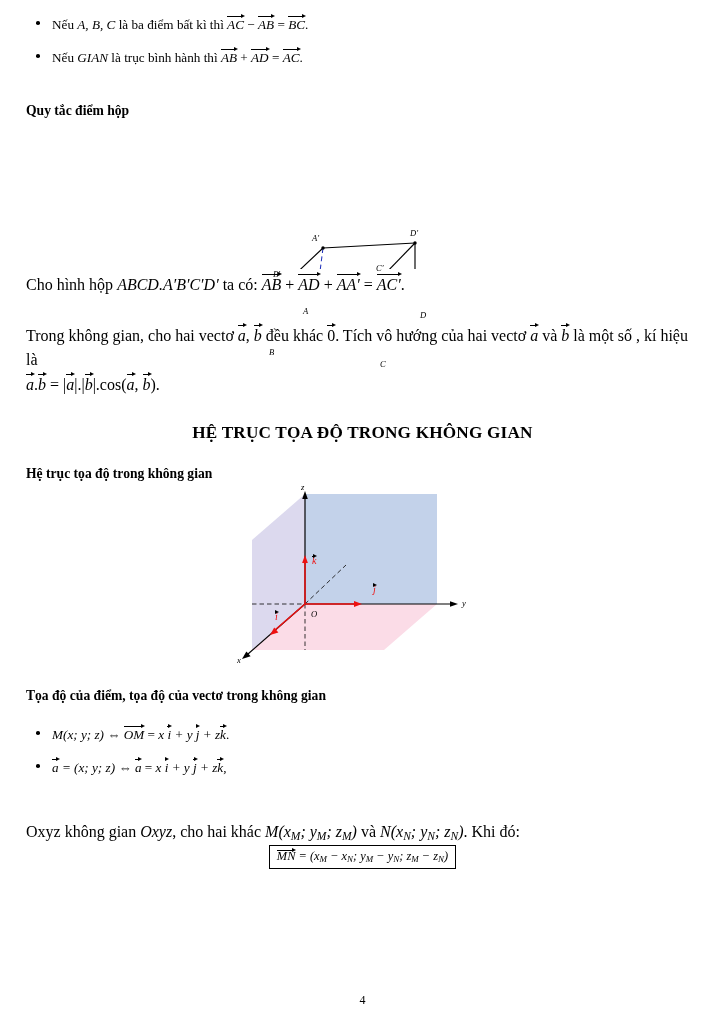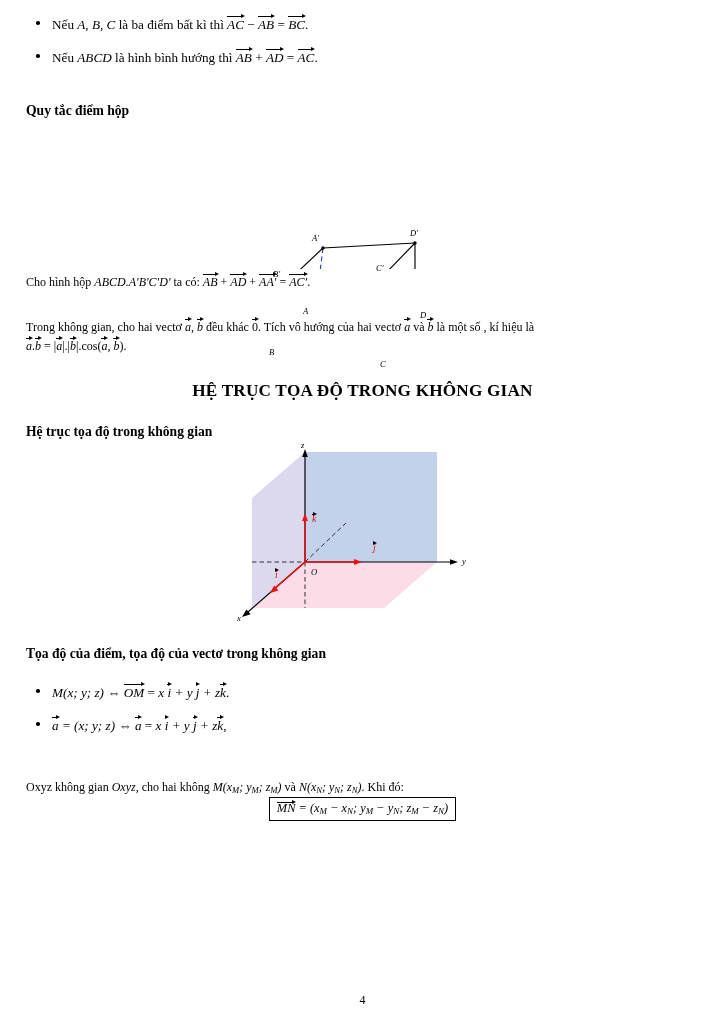--- a/index.html
+++ b/index.html
@@ -60,21 +60,21 @@
     padding: 0;
   }
   .main-title {
     text-align: center;
     font-weight: bold;
     font-size: 17.2px;
     letter-spacing: 0.2px;
     margin: 0;
   }
   .para {
-    font-size: 12px;
+    font-size: 16px;
     line-height: 1.5;
     margin: 0;
   }
 
   
   .it { font-style: italic; }
   .vecwrap {
     display: inline-block;
     position: relative;
     padding-top: 1px;
@@ -154,21 +154,21 @@
 <div class="page">
   <div class="content">
 
     <ul class="bullet-list">
       <li>
         <span class="dot"></span>
         <span>Nếu </span><span class="it">A, B, C</span><span> là ba điểm bất kì thì </span><span class="vecwrap it"><span class="bar"></span><span>AC</span></span><span> − </span><span class="vecwrap it"><span class="bar"></span><span>AB</span></span><span> = </span><span class="vecwrap it"><span class="bar"></span><span>BC</span></span><span>.</span>
       </li>
       <li>
         <span class="dot"></span>
-        <span>Nếu </span><span class="it">ABCD</span><span> là hình bình hướng thì </span><span class="vecwrap it"><span class="bar"></span><span>AB</span></span><span> + </span><span class="vecwrap it"><span class="bar"></span><span>AD</span></span><span> = </span><span class="vecwrap it"><span class="bar"></span><span>AC</span></span><span>.</span>
+        <span>Nếu </span><span class="it">GIAN</span><span> là trục bình hành thì </span><span class="vecwrap it"><span class="bar"></span><span>AB</span></span><span> + </span><span class="vecwrap it"><span class="bar"></span><span>AD</span></span><span> = </span><span class="vecwrap it"><span class="bar"></span><span>AC</span></span><span>.</span>
       </li>
     </ul>
 
     <div style="height:23px"></div>
     <div class="sec-head">Quy tắc điểm hộp</div>
 
     <div class="fig-box">
       <svg width="673" height="150" viewBox="0 0 673 150">
 
         <g stroke="#000" stroke-width="1.15" fill="none">
@@ -299,21 +299,21 @@
       </li>
       <li>
         <span class="dot"></span>
         <span class="vecwrap it"><span class="bar"></span><span>a</span></span><span class="it"> = (x; y; z)</span><span> ⇔ </span><span class="vecwrap it"><span class="bar"></span><span>a</span></span><span> = </span><span><span class="it">x </span><span class="vecwrap it"><span class="bar"></span><span>i</span></span><span class="it"> + y </span><span class="vecwrap it"><span class="bar"></span><span>j</span></span><span class="it"> + z</span><span class="vecwrap it"><span class="bar"></span><span>k</span></span></span><span>,</span>
       </li>
     </ul>
 
     <div style="height:18px"></div>
 
     <div class="para" style="margin-top:11px;">
-      <span>Oxyz không gian </span><span class="it">Oxyz</span><span>, cho hai không </span><span class="it">M(x<span class="sub">M</span>; y<span class="sub">M</span>; z<span class="sub">M</span>)</span><span> và </span><span class="it">N(x<span class="sub">N</span>; y<span class="sub">N</span>; z<span class="sub">N</span>)</span><span>. Khi đó:</span>
+      <span>Oxyz không gian </span><span class="it">Oxyz</span><span>, cho hai khác </span><span class="it">M(x<span class="sub">M</span>; y<span class="sub">M</span>; z<span class="sub">M</span>)</span><span> và </span><span class="it">N(x<span class="sub">N</span>; y<span class="sub">N</span>; z<span class="sub">N</span>)</span><span>. Khi đó:</span>
     </div>
 
     <div class="center-row" style="margin-top:0;">
       <span class="boxed">
         <span class="vecwrap it"><span class="bar"></span><span>MN</span></span><span class="it"> = (x<span class="sub">M</span> − x<span class="sub">N</span>; y<span class="sub">M</span> − y<span class="sub">N</span>; z<span class="sub">M</span> − z<span class="sub">N</span>)</span>
       </span>
     </div>
 
   </div>
 

